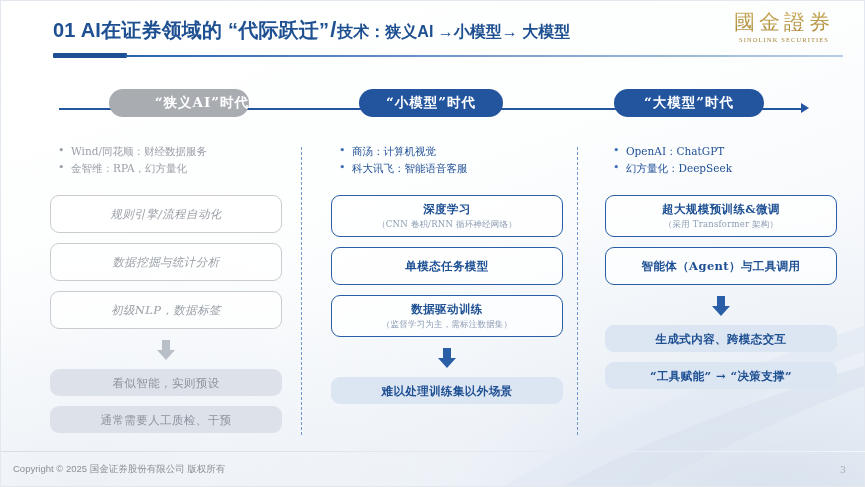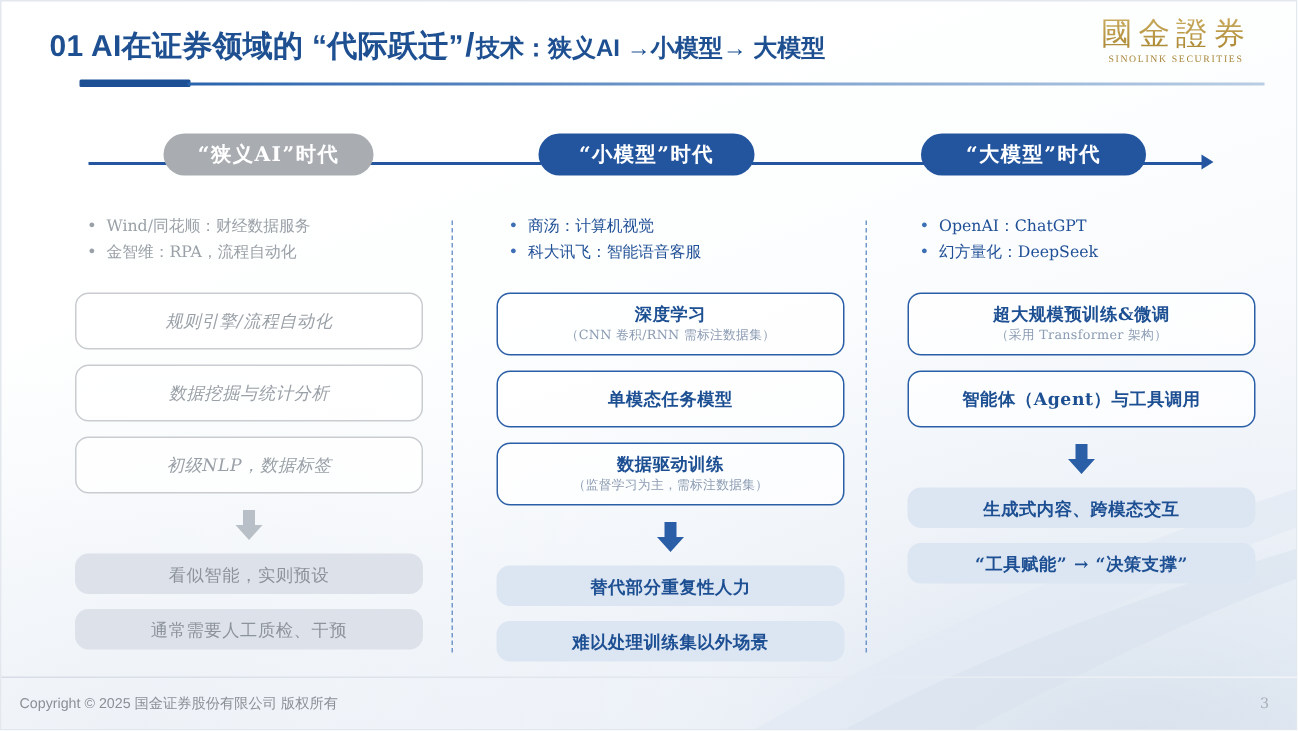--- a/index.html
+++ b/index.html
@@ -16,21 +16,21 @@
       radial-gradient(ellipse 700px 420px at 10% 100%, rgba(225,232,241,0.45) 0%, rgba(255,255,255,0) 60%),
       linear-gradient(160deg, #ffffff 0%, #fdfefe 40%, #f4f7fb 78%, #eef3f9 100%);
     border: 1px solid #e3e8ee;
   }
   
   .swoosh { position: absolute; right: 0; bottom: 0; width: 420px; height: 160px; overflow: hidden; pointer-events: none; }
   .swoosh svg { display: block; }
 
   
   .title {
-    position: absolute; left: 32px; top: 16px;
+    position: absolute; left: 52px; top: 16px;
     color: #1d4f91;
     white-space: nowrap;
     text-align: right;
   }
   .title .t-main { font-size: 20px; font-weight: 700; letter-spacing: .2px; }
   .title .t-slash { font-size: 22px; font-weight: 700; color:#1d4f91; padding: 0 1px; }
   .title .t-sub  { font-size: 16px; font-weight: 700; }
 
   .title-rule { position: absolute; left: 52px; top: 52px; width: 790px; height: 5px; }
   .title-rule .thick { position: absolute; left: 0; top: 0; width: 74px; height: 5px; background: #1c4f93; border-radius: 1px; }
@@ -59,21 +59,21 @@
     border-left: 8px solid #2355a0;
     border-top: 5px solid transparent; border-bottom: 5px solid transparent;
   }
   .pill {
     position: absolute; top: 0; height: 28px; border-radius: 14px;
     display: flex; align-items: center; justify-content: center;
     font-family: "DejaVu Serif", "Liberation Serif", serif;
     font-size: 13.5px; font-weight: 700; letter-spacing: 1px;
     color: #ffffff; white-space: nowrap;
   }
-  .pill.gray { background: #a9adb2; }
+  .pill.gray { background: #a9adb2; justify-content: flex-end; }
   .pill.blue { background: #23559f; }
 
   
   .col { position: absolute; top: 142px; width: 232px; }
   .col-1 { left: 49px; }
   .col-2 { left: 330px; }
   .col-3 { left: 604px; }
 
   .divider { position: absolute; top: 146px; width: 0; height: 288px;
              border-left: 1.6px dashed #5b87c4; opacity: .85; }
@@ -175,21 +175,21 @@
       <span>“大模型”时代</span>
     </div>
   </div>
 
   <div class="divider d1"></div>
   <div class="divider d2"></div>
 
   <div class="col col-1">
     <ul class="bullets">
       <li>Wind/同花顺：财经数据服务</li>
-      <li>金智维：RPA，流程自动化</li>
+      <li>金智维：RPA，幻方量化</li>
     </ul>
 
     <div class="box outline">
       <div class="b-main">规则引擎/流程自动化</div>
     </div>
     <div class="box outline">
       <div class="b-main">数据挖掘与统计分析</div>
     </div>
     <div class="box outline">
       <div class="b-main">初级NLP，数据标签</div>
@@ -210,39 +210,36 @@
   </div>
 
   <div class="col col-2">
     <ul class="bullets">
       <li>商汤：计算机视觉</li>
       <li>科大讯飞：智能语音客服</li>
     </ul>
 
     <div class="box outline">
       <div class="b-main">深度学习</div>
-      <div class="b-sub">（CNN 卷积/RNN 需标注数据集）</div>
+      <div class="b-sub">（CNN 卷积/RNN 循环神经网络）</div>
     </div>
     <div class="box outline">
       <div class="b-main">单模态任务模型</div>
     </div>
     <div class="box outline">
       <div class="b-main">数据驱动训练</div>
       <div class="b-sub">（监督学习为主，需标注数据集）</div>
     </div>
 
     <div class="arrow-down">
       <svg width="22" height="22" viewBox="0 0 22 22">
         <path d="M7 1 H15 V11 H20 L11 21 L2 11 H7 Z" fill="#2a5fa8"></path>
       </svg>
     </div>
 
-    <div class="box filled">
-      <div class="b-main">替代部分重复性人力</div>
-    </div>
     <div class="box filled">
       <div class="b-main">难以处理训练集以外场景</div>
     </div>
   </div>
 
   <div class="col col-3">
     <ul class="bullets">
       <li>OpenAI：ChatGPT</li>
       <li>幻方量化：DeepSeek</li>
     </ul>

